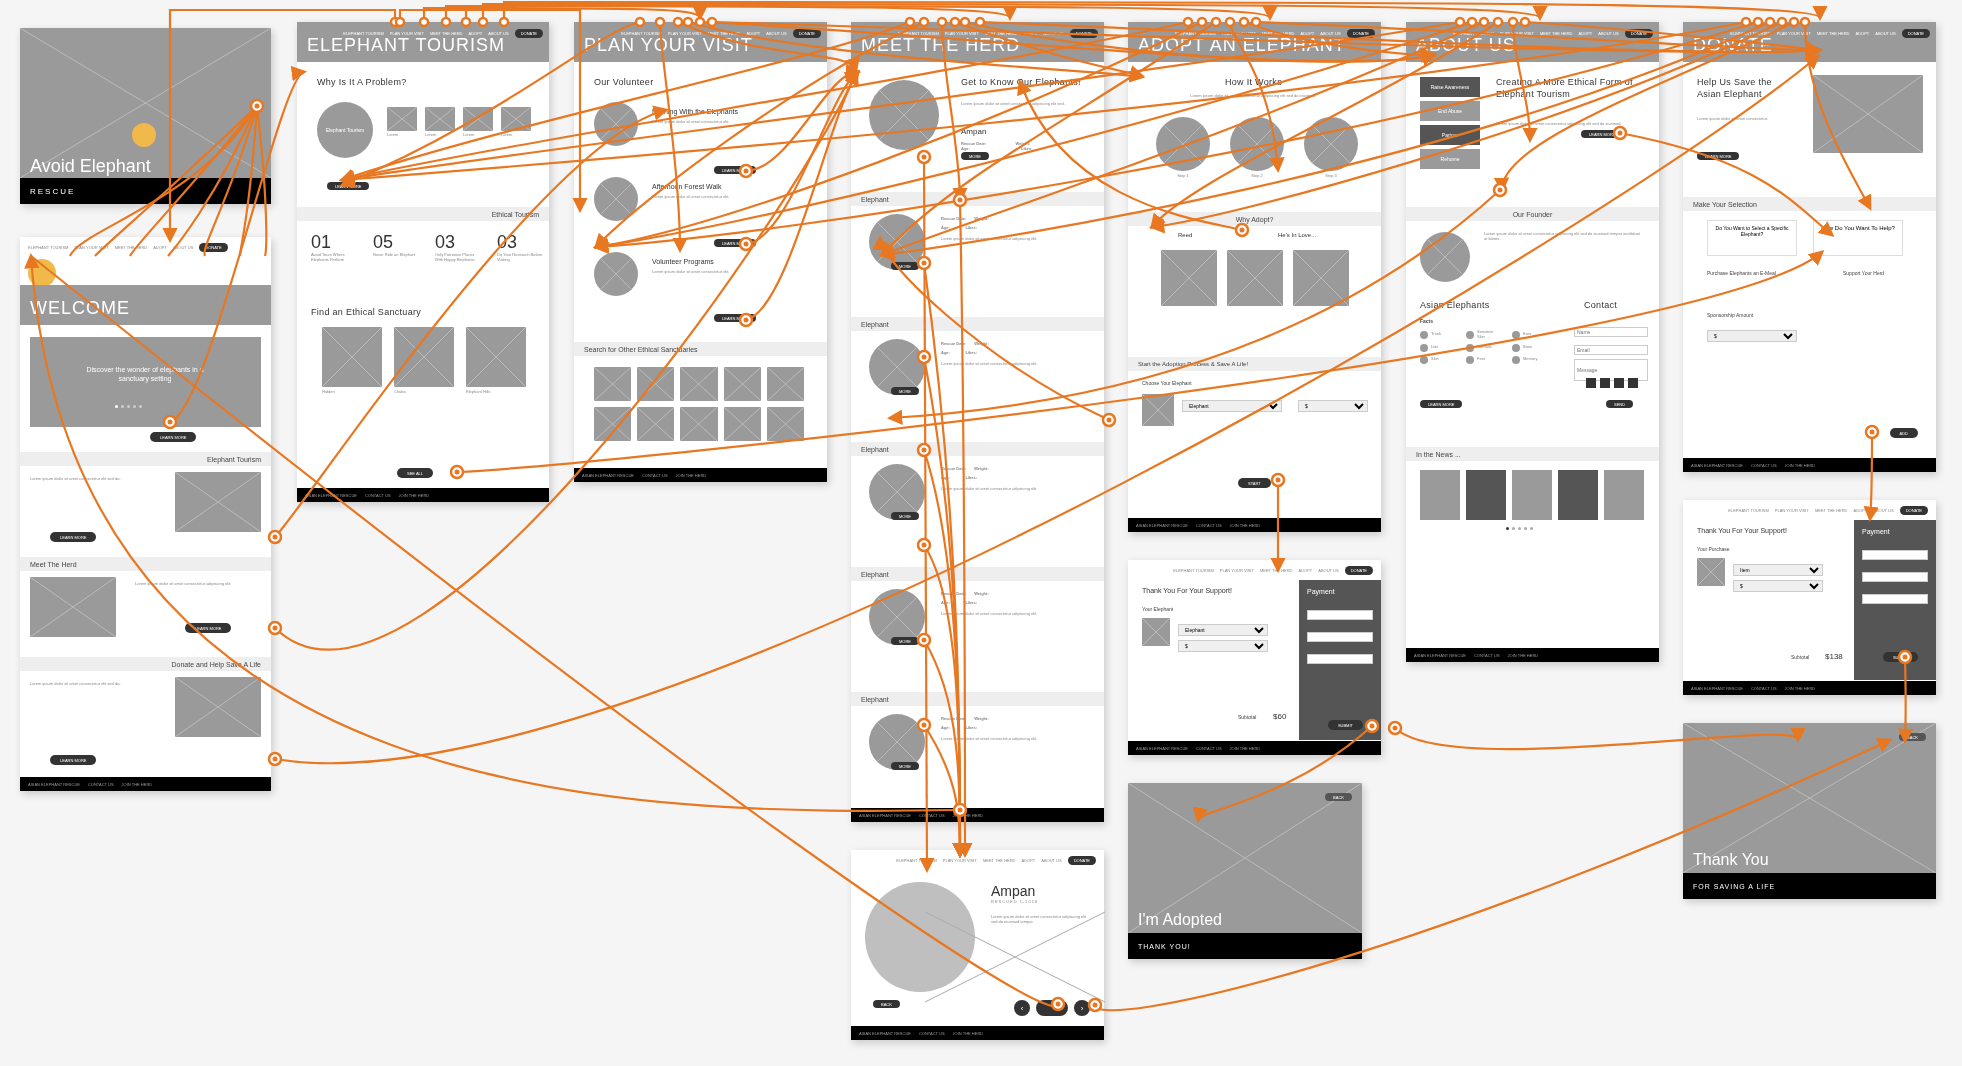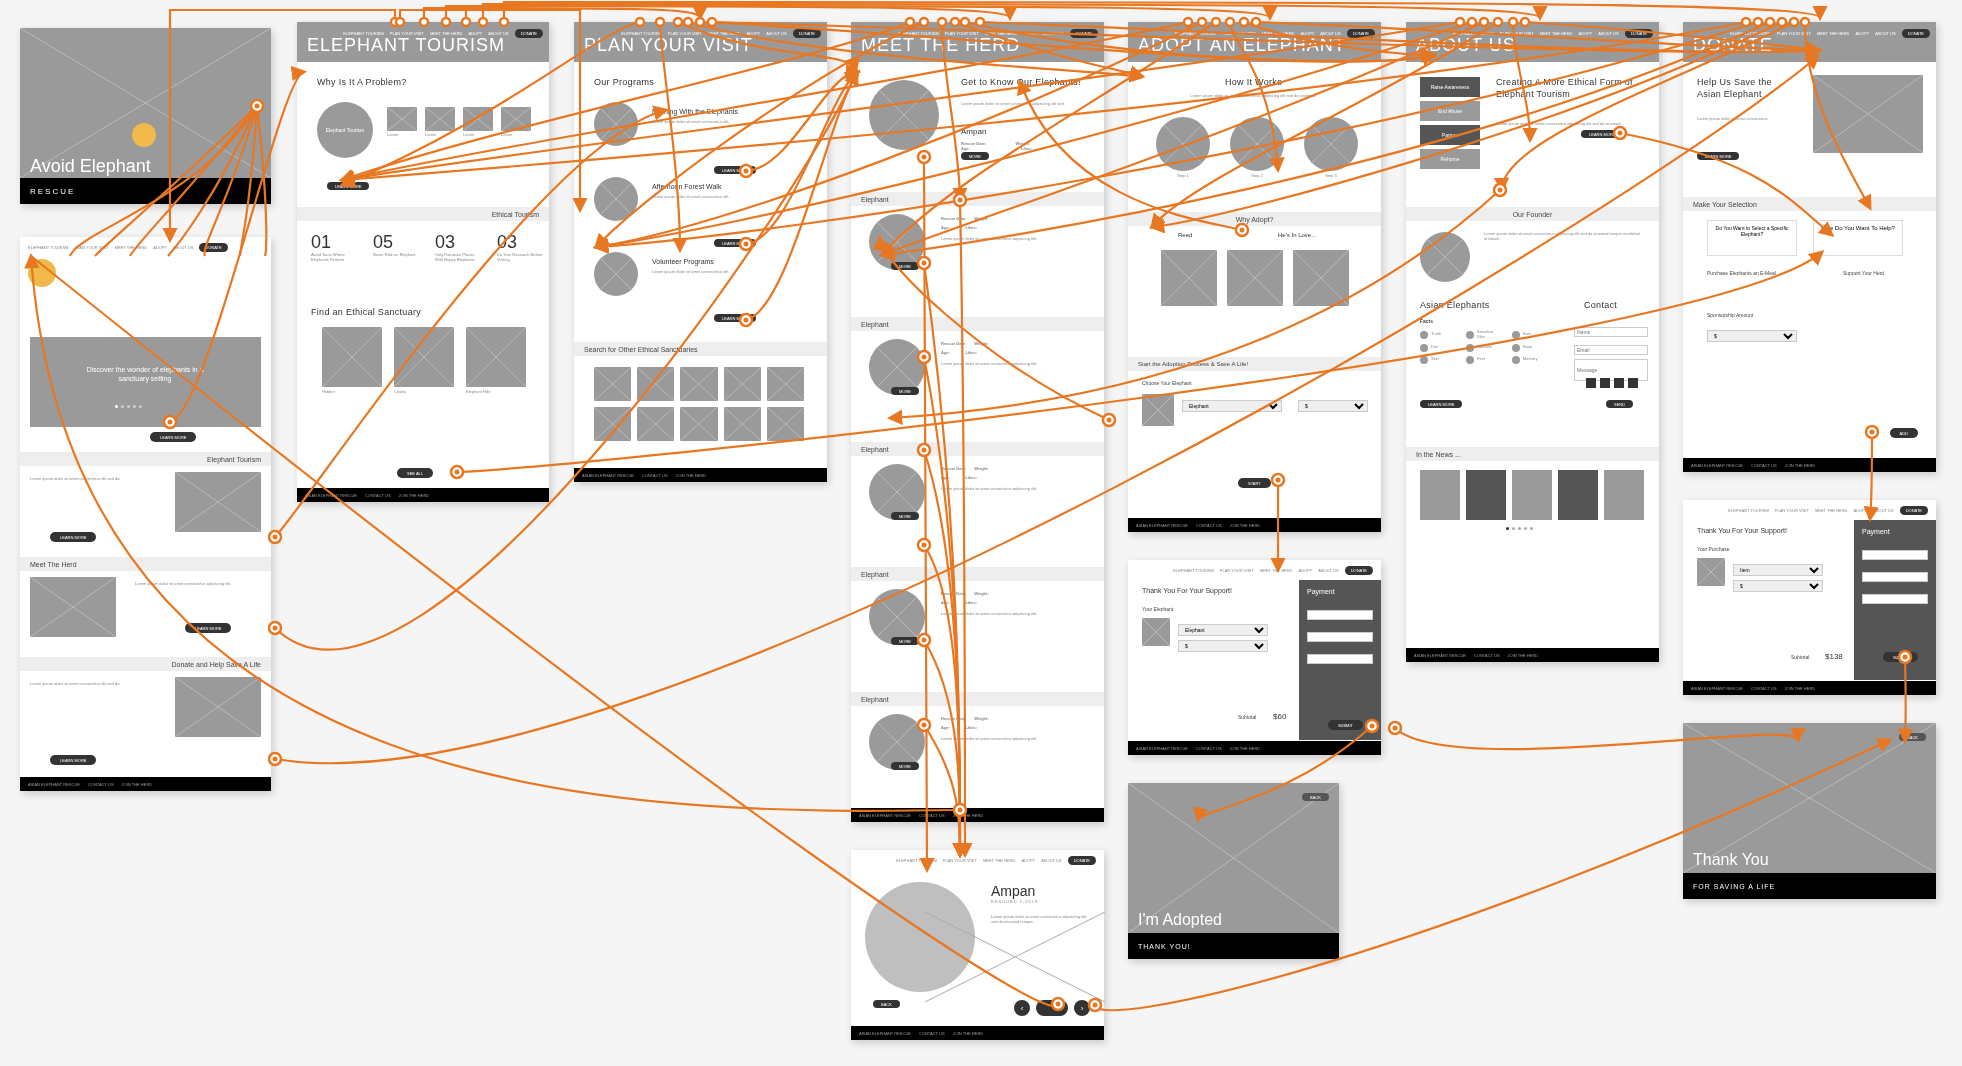--- a/index.html
+++ b/index.html
@@ -55,20 +55,23 @@
 <div class="frame" style="left:20px;top:237px;width:251px;height:554px">
   <div class="navrow">
     <span>ELEPHANT TOURISM</span>
       <span>PLAN YOUR VISIT</span>
       <span>MEET THE HERD</span>
       <span>ADOPT</span>
       <span>ABOUT US</span>
       <span class="pill">DONATE</span>
   </div>
   <div class="sun" style="left:8px;top:22px;width:28px;height:28px"></div>
+  <div class="hdr big" style="position:absolute;left:0;top:48px;width:100%">
+      <div class="title">WELCOME</div>
+    </div>
   <div class="box" style="left:10px;top:100px;width:231px;height:90px"></div>
   <div class="txt" style="left:60px;top:128px;width:130px;text-align:center;color:#fff;font-size:7px">Discover the wonder of elephants in a sanctuary setting</div>
   <div style="position:absolute;left:95px;top:168px;display:flex;gap:3px">
       <span style="width:3px;height:3px;border-radius:50%;background:#fff"></span>
       <span style="width:3px;height:3px;border-radius:50%;background:#fff;opacity:.5"></span>
       <span style="width:3px;height:3px;border-radius:50%;background:#fff;opacity:.5"></span>
       <span style="width:3px;height:3px;border-radius:50%;background:#fff;opacity:.5"></span>
       <span style="width:3px;height:3px;border-radius:50%;background:#fff;opacity:.5"></span>
     </div>
   <div class="btn" style="left:130px;top:195px">LEARN MORE</div>
@@ -226,21 +229,21 @@
       <div class="nav">
         <span>ELEPHANT TOURISM</span>
         <span>PLAN YOUR VISIT</span>
         <span>MEET THE HERD</span>
         <span>ADOPT</span>
         <span>ABOUT US</span>
         <span class="pill">DONATE</span>
       </div>
       <div class="title">PLAN YOUR VISIT</div>
     </div>
-  <div class="txt h2" style="left:20px;top:55px">Our Programs</div>
+  <div class="txt h2" style="left:20px;top:55px">Our Volunteer</div>
 
   <div class="circ ph" style="left:20px;top:80px;width:44px;height:44px"><svg>
         <line x1="15%" y1="15%" x2="85%" y2="85%" stroke="#bbb"></line>
         <line x1="85%" y1="15%" x2="15%" y2="85%" stroke="#bbb"></line>
       </svg></div>
   <div class="txt" style="left:78px;top:85px;font-size:7px">Morning With the Elephants</div>
   <div class="txt mini" style="left:78px;top:98px;width:150px">Lorem ipsum dolor sit amet consectetur elit.</div>
   <div class="btn sm" style="left:140px;top:144px">LEARN MORE</div>
 
   <div class="circ ph" style="left:20px;top:155px;width:44px;height:44px"><svg>
@@ -552,21 +555,21 @@
   <div class="txt" style="left:145px;top:152px;font-size:8px">$60</div>
   <div class="btn" style="right:18px;top:160px">SUBMIT</div>
 
   <div class="foot">
       <span>ASIAN ELEPHANT RESCUE</span>
       <span>CONTACT US</span>
       <span>JOIN THE HERD</span>
     </div>
 </div>
 
-<div class="frame" style="left:1128px;top:783px;width:211px;height:176px">
+<div class="frame" style="left:1128px;top:783px;width:234px;height:176px">
   <div class="box" style="left:0;top:0;width:100%;height:150px">
       <svg>
         <line x1="0" y1="0" x2="100%" y2="100%" stroke="#bbb"></line>
         <line x1="100%" y1="0" x2="0" y2="100%" stroke="#bbb"></line>
       </svg>
     </div>
   <div style="position:absolute;left:10px;top:128px;color:#fff;font-size:16px;font-weight:300">I'm Adopted</div>
   <div style="position:absolute;left:0;bottom:0;right:0;height:26px;background:#000;color:#fff;font-size:7px;letter-spacing:1px;display:flex;align-items:center;padding:0 10px">THANK YOU!</div>
   <div class="btn sm" style="right:10px;top:10px;background:#555">BACK</div>
 </div>

